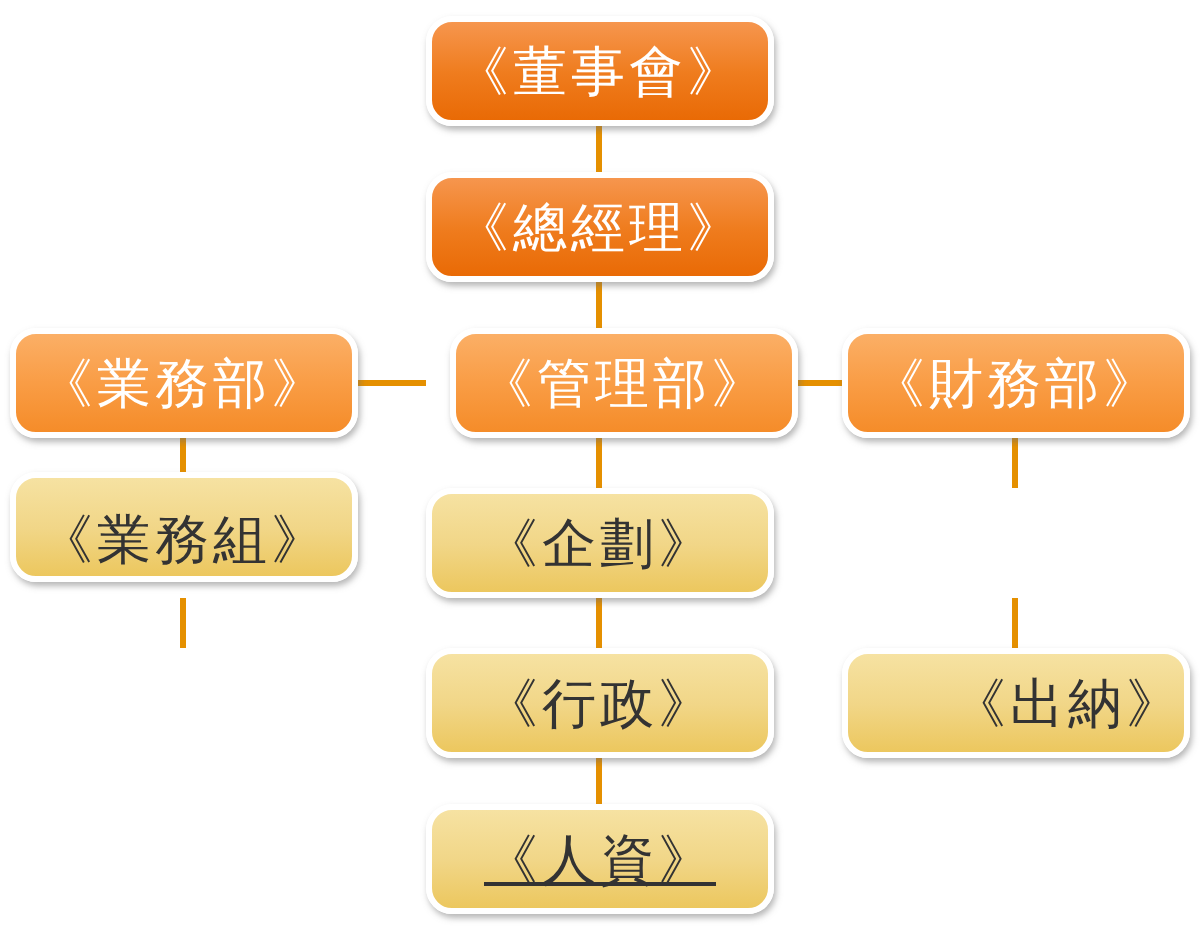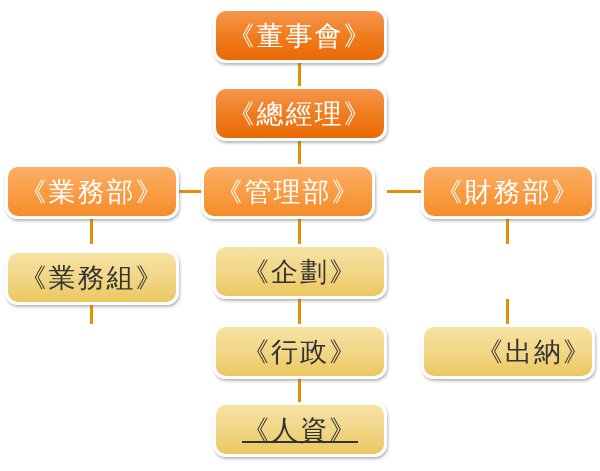--- a/index.html
+++ b/index.html
@@ -63,28 +63,28 @@
   <div class="node l1" style="left:213px; top:8px;">
       <span>《董事會》</span>
     </div>
   <div class="node l1" style="left:213px; top:86px;">
       <span>《總經理》</span>
     </div>
 
   <div class="node l2" style="left:5px;   top:164px;">
       <span>《業務部》</span>
     </div>
-  <div class="node l2" style="left:201px; top:164px;">
+  <div class="node l2" style="left:225px; top:164px;">
       <span>《管理部》</span>
     </div>
   <div class="node l2" style="left:421px; top:164px;">
       <span>《財務部》</span>
     </div>
 
-  <div class="node l3" style="left:5px;   top:250px;">
+  <div class="node l3" style="left:5px;   top:236px;align-items:flex-end;">
       <span>《業務組》</span>
     </div>
   <div class="node l3" style="left:213px; top:244px;">
       <span>《企劃》</span>
     </div>
 
   <div class="node l3" style="left:213px; top:324px;align-items:center;">
       <span>《行政》</span>
     </div>
   <div class="node l3" style="left:421px; top:324px;justify-content:flex-end;">

